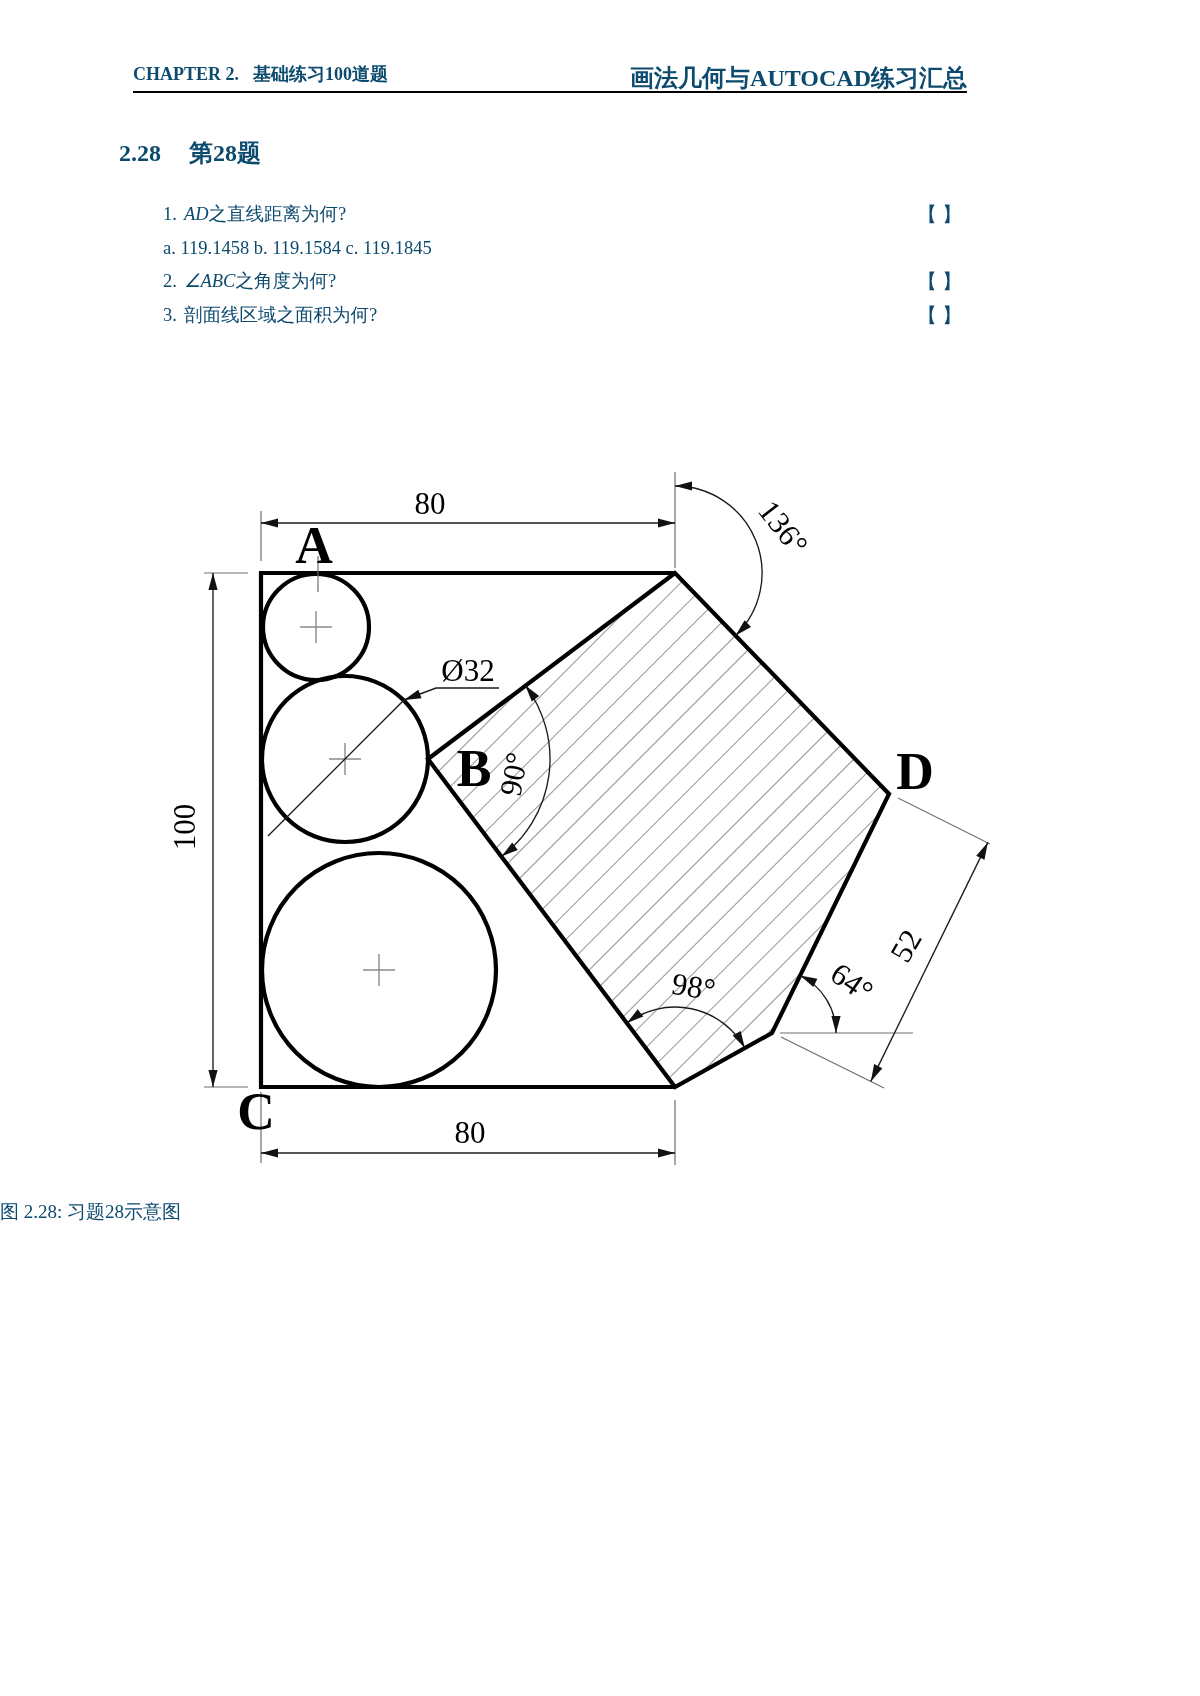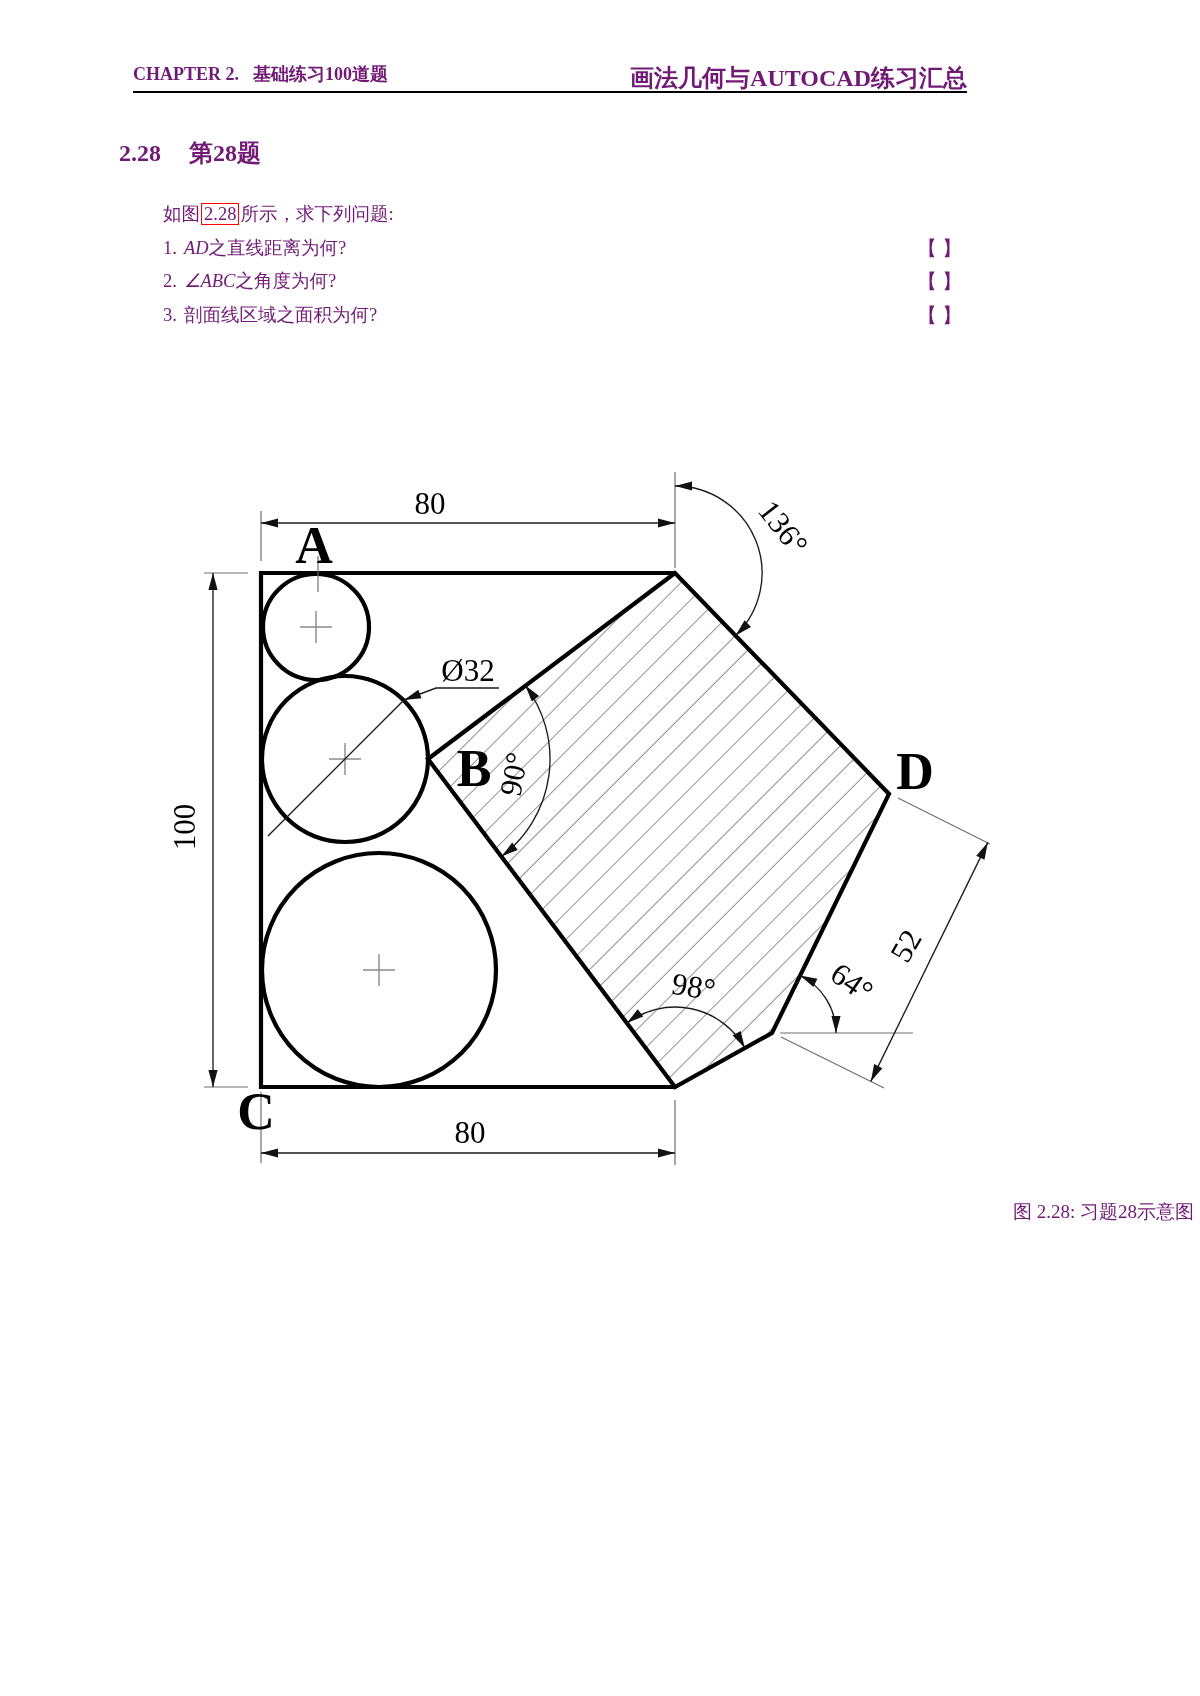--- a/index.html
+++ b/index.html
@@ -1,18 +1,18 @@
 <!DOCTYPE html>
 <html><head>
 <meta charset="utf-8">
 <style>
   html,body{margin:0;padding:0;background:#e8e8e8;}
   .page{
     position:relative;width:1200px;height:1696px;margin:0 auto;background:#ffffff;
-    font-family:"Liberation Serif",serif;color:#701a75;overflow:hidden;
+    font-family:"Liberation Serif",serif;color:#0c4a6e;overflow:hidden;
   }
   
   .hdr-left{position:absolute;left:133px;top:62px;font-size:18px;font-weight:bold;white-space:nowrap;}
   .hdr-left .cjk{margin-left:14px;}
   .hdr-right{position:absolute;top:62px;left:0;width:967px;text-align:right;font-size:24px;font-weight:bold;white-space:nowrap;}
   .hdr-rule{position:absolute;left:133px;top:91px;width:834px;height:2px;background:#000;}
   
   .sec-title{position:absolute;left:119px;top:137px;font-size:24px;font-weight:bold;white-space:nowrap;}
   .sec-title .name{margin-left:28px;}
   
@@ -26,38 +26,38 @@
   
   .fig{position:absolute;left:0;top:430px;}
   .fig text{font-family:"Liberation Serif",serif;fill:#000;}
   .dim-text{font-size:31px;}
   .pt-label{font-family:"Liberation Sans",sans-serif;font-size:52px;font-weight:bold;}
   .thick{fill:none;stroke:#000;stroke-width:4.2;stroke-linejoin:miter;stroke-linecap:butt;}
   .dimln{fill:none;stroke:#1b1b1b;stroke-width:1.35;}
   .extln{fill:none;stroke:#6e6e6e;stroke-width:1.2;}
   .crossln{fill:none;stroke:#8a8a8a;stroke-width:1.4;}
   
-  .caption{position:absolute;left:0;top:1199px;width:1194px;text-align:right;font-size:19px;}
+  .caption{position:absolute;left:0;top:1199px;width:1194px;text-align:left;font-size:19px;}
   .pagenum{position:absolute;left:0;top:1629px;width:1184px;text-align:center;font-size:17px;}
 </style>
 </head>
 <body>
 
 <div class="page">
 
   <div class="hdr-left"><span>CHAPTER 2.</span><span class="cjk">基础练习100道题</span></div>
   <div class="hdr-right">画法几何与AUTOCAD练习汇总</div>
   <div class="hdr-rule"></div>
 
   <div class="sec-title"><span>2.28</span><span class="name">第28题</span></div>
 
   <div class="prob">
-    <div class="row"><span>如图</span><span class="figref">2.28</span><span>所示，求下列问题:</span></div>
 
     <div class="row"><span class="qlabel">1.</span><span class="qmath">AD</span><span>之直线距离为何?</span><span class="bracket">【 】</span></div>
+    <div class="row opts">a. 119.1458  b. 119.1584  c. 119.1845</div>
 
     <div class="row"><span class="qlabel">2.</span><span class="qmath">∠ABC</span><span>之角度为何?</span><span class="bracket">【 】</span></div>
 
     <div class="row"><span class="qlabel">3.</span><span>剖面线区域之面积为何?</span><span class="bracket">【 】</span></div>
   </div>
 
   <svg class="fig" width="1200" height="760" viewBox="0 430 1200 760" xmlns="http://www.w3.org/2000/svg">
     <defs>
       <pattern id="hatch" width="19" height="19" patternUnits="userSpaceOnUse" patternTransform="rotate(-45)">
         <line x1="0" y1="0" x2="19" y2="0" stroke="#2d2d2d" stroke-width="1.05"></line>

